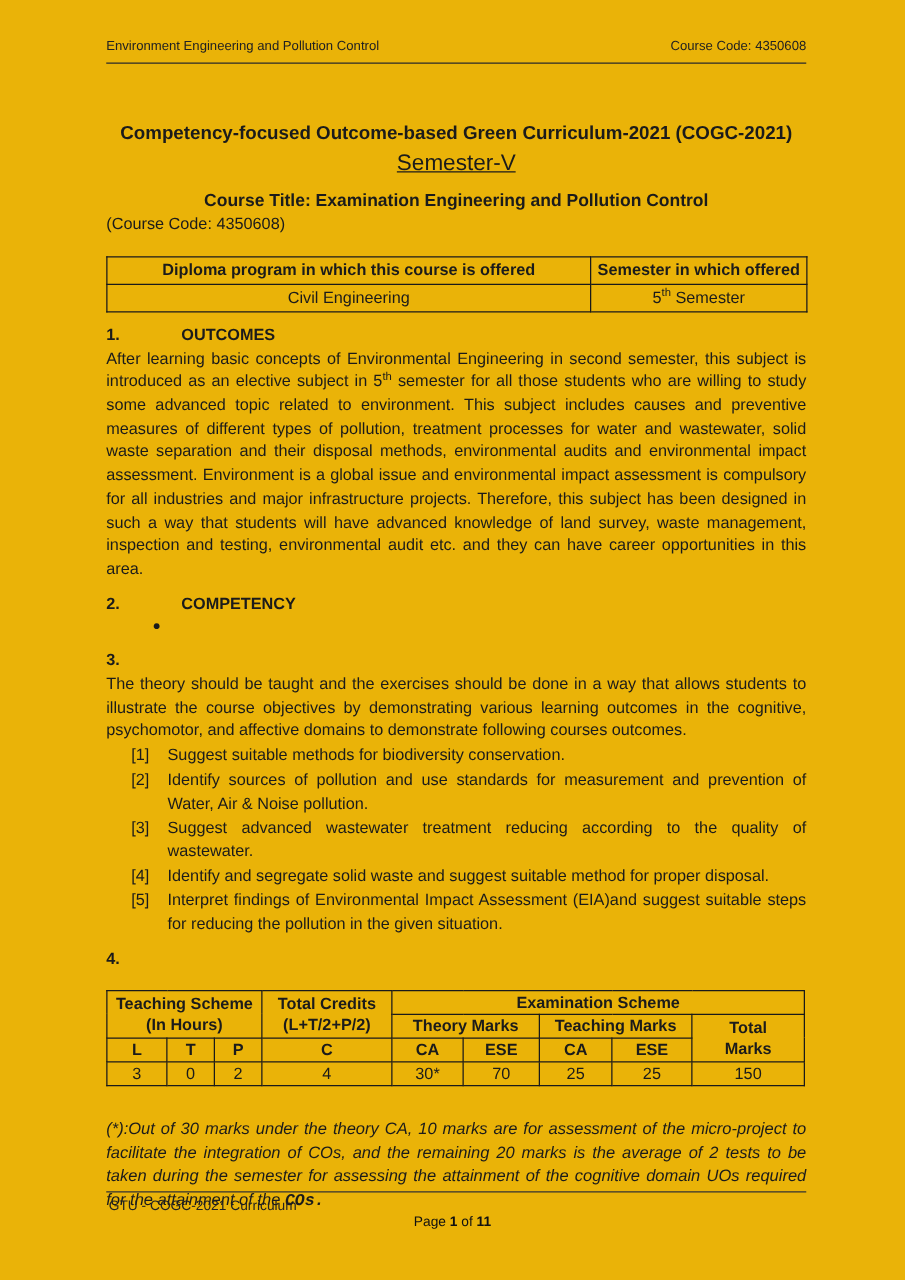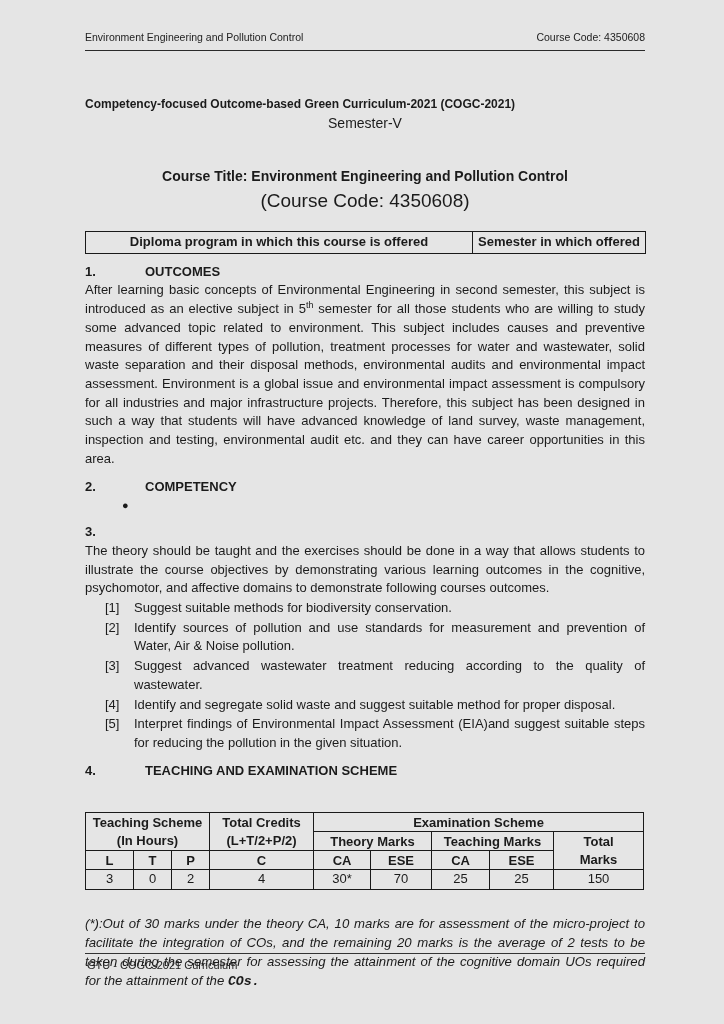--- a/index.html
+++ b/index.html
@@ -1,21 +1,21 @@
 <!DOCTYPE html>
 <html><head>
 <meta charset="utf-8">
 <style>
   * { box-sizing: border-box; }
   html, body { margin: 0; padding: 0; background: #ffffff; }
   .page {
     position: relative;
     width: 724px;
     height: 1024px;
-    background: #e5e5e5;
+    background: #eab308;
     font-family: "Liberation Sans", sans-serif;
     color: #1b1b1b;
     overflow: hidden;
   }
   
   .doc-header {
     position: absolute;
     top: 31px; left: 85px; right: 79px;
     display: flex;
     justify-content: space-between;
@@ -28,24 +28,24 @@
     border-top: 1.6px solid #2a2a2a;
   }
   
   .doc-body {
     position: absolute;
     top: 96px; left: 85px;
     width: 560px;
     font-size: 13px;
     line-height: 1.44;
   }
-  .title-line1 { font-weight: bold; font-size: 12px; }
-  .title-line2 { text-align: center; font-size: 14px; margin-bottom: 33px; }
+  .title-line1 { text-align: center; font-weight: bold; font-size: 15px; }
+  .title-line2 { text-align: center; font-size: 18px; margin-bottom: 6px; text-decoration: underline; }
   .title-line3 { text-align: center; font-weight: bold; font-size: 14px; }
-  .title-line4 { text-align: center; font-size: 19px; }
+  .title-line4 { text-align: left; font-size: 13px; }
 
   table { border-collapse: collapse; }
   .offer-table {
     width: 100%;
     margin-top: 17px;
     table-layout: fixed;
   }
   .offer-table td {
     border: 1.6px solid #1a1a1a;
     text-align: center;
@@ -70,21 +70,21 @@
     margin-top: 1px;
   }
   .bullet-glyph { width: 23px; flex-shrink: 0; font-size: 11px; padding-top: 1px; }
   .co-list { margin-top: 1px; }
   .co-item { display: flex; padding-left: 20px; margin-top: 1px; }
   .co-marker { width: 29px; flex-shrink: 0; }
   .co-text { flex: 1; text-align: justify; }
 
   .exam-table {
     width: 558px;
-    margin-top: 32px;
+    margin-top: 15px;
     table-layout: fixed;
   }
   .exam-table td {
     border: 1.6px solid #1a1a1a;
     text-align: center;
     padding: 0 2px;
     font-size: 13px;
     height: 19px;
   }
   .exam-table .th { font-weight: bold; white-space: pre-line; line-height: 1.35; }
@@ -126,33 +126,37 @@
   <div class="doc-header">
     <span>Environment Engineering and Pollution Control</span>
     <span>Course Code: 4350608</span>
   </div>
   <div class="header-rule"></div>
 
   <div class="doc-body">
 
     <div class="title-line1">Competency-focused Outcome-based Green Curriculum-2021 (COGC-2021)</div>
     <div class="title-line2">Semester-V</div>
-    <div class="title-line3">Course Title: Environment Engineering and Pollution Control</div>
+    <div class="title-line3">Course Title: Examination Engineering and Pollution Control</div>
     <div class="title-line4">(Course Code: 4350608)</div>
 
     <table class="offer-table">
       <colgroup>
           <col style="width:387px">
           <col style="width:173px">
         </colgroup>
       <tbody>
           <tr>
         <td class="th">Diploma program in which this course is offered</td>
         <td class="th">Semester in which offered</td>
       </tr>
+      <tr>
+        <td>Civil Engineering</td>
+        <td><span>5</span><sup>th</sup><span> Semester</span></td>
+      </tr>
     </tbody>
       </table>
 
     <div class="section-heading">
       <span class="sec-num">1.</span>
       <span>OUTCOMES</span>
     </div>
     <p class="para"><span>After learning basic concepts of Environmental Engineering in second semester, this subject is introduced as an elective subject in 5</span><sup>th</sup><span> semester for all those students who are willing to study some advanced topic related to environment. This subject includes causes and preventive measures of different types of pollution, treatment processes for water and wastewater, solid waste separation and their disposal methods, environmental audits and environmental impact assessment. Environment is a global issue and environmental impact assessment is compulsory for all industries and major infrastructure projects. Therefore, this subject has been designed in such a way that students will have advanced knowledge of land survey, waste management, inspection and testing, environmental audit etc. and they can have career opportunities in this area.</span></p>
 
     <div class="section-heading">
@@ -185,21 +189,20 @@
         <span class="co-text">Identify and segregate solid waste and suggest suitable method for proper disposal.</span>
       </div>
       <div class="co-item">
         <span class="co-marker">[5]</span>
         <span class="co-text">Interpret findings of Environmental Impact Assessment (EIA)and suggest suitable steps for reducing the pollution in the given situation.</span>
       </div>
     </div>
 
     <div class="section-heading">
       <span class="sec-num">4.</span>
-      <span>TEACHING AND EXAMINATION SCHEME</span>
     </div>
 
     <table class="exam-table">
       <colgroup>
         <col style="width:48px">
           <col style="width:38px">
           <col style="width:38px">
         <col style="width:104px">
         <col style="width:57px">
           <col style="width:61px">
@@ -244,14 +247,15 @@
       </tr>
     </tbody>
       </table>
 
     <p class="footnote"><span>(*):Out of 30 marks under the theory CA, 10 marks are for assessment of the micro-project to facilitate the integration of COs, and the remaining 20 marks is the average of 2 tests to be taken during the semester for assessing the attainment of the cognitive domain UOs required for the attainment of the </span><span class="bold-end">COs.</span></p>
 
   </div>
 
   <div class="footer-rule"></div>
   <div class="footer-left">GTU - COGC-2021 Curriculum</div>
+  <div class="footer-center"><span>Page </span><span class="b">1</span><span> of </span><span class="b">11</span></div>
 
 </div>
 
 </body></html>

